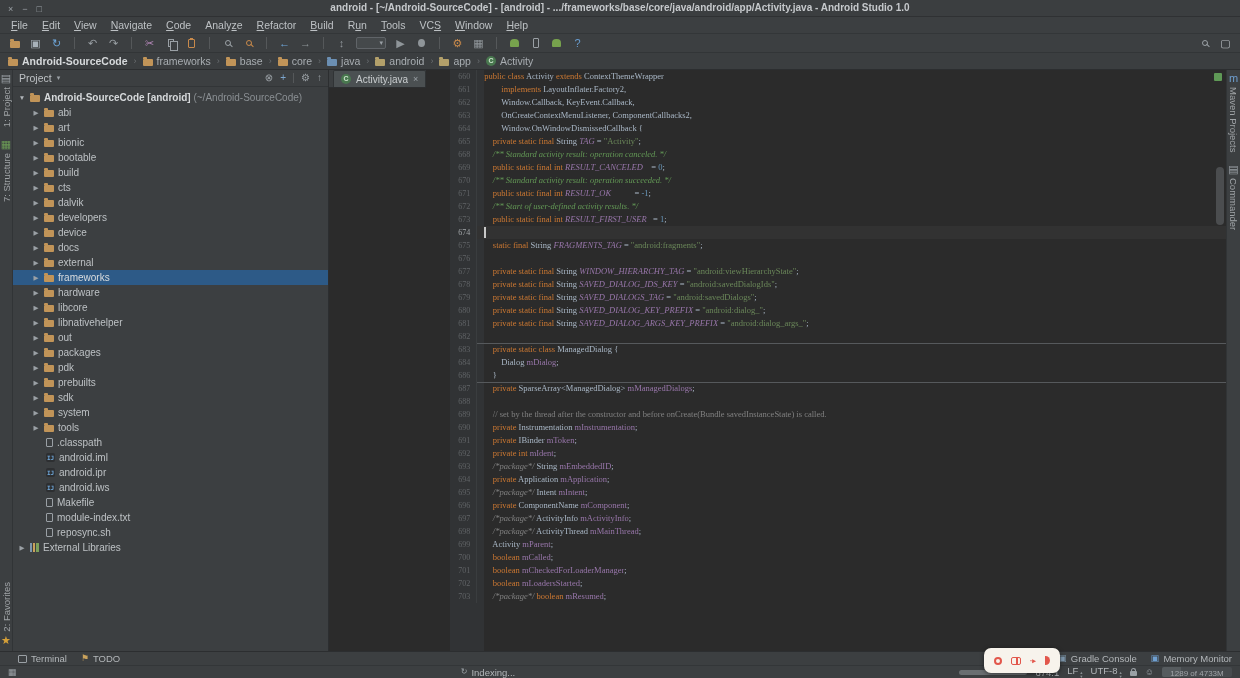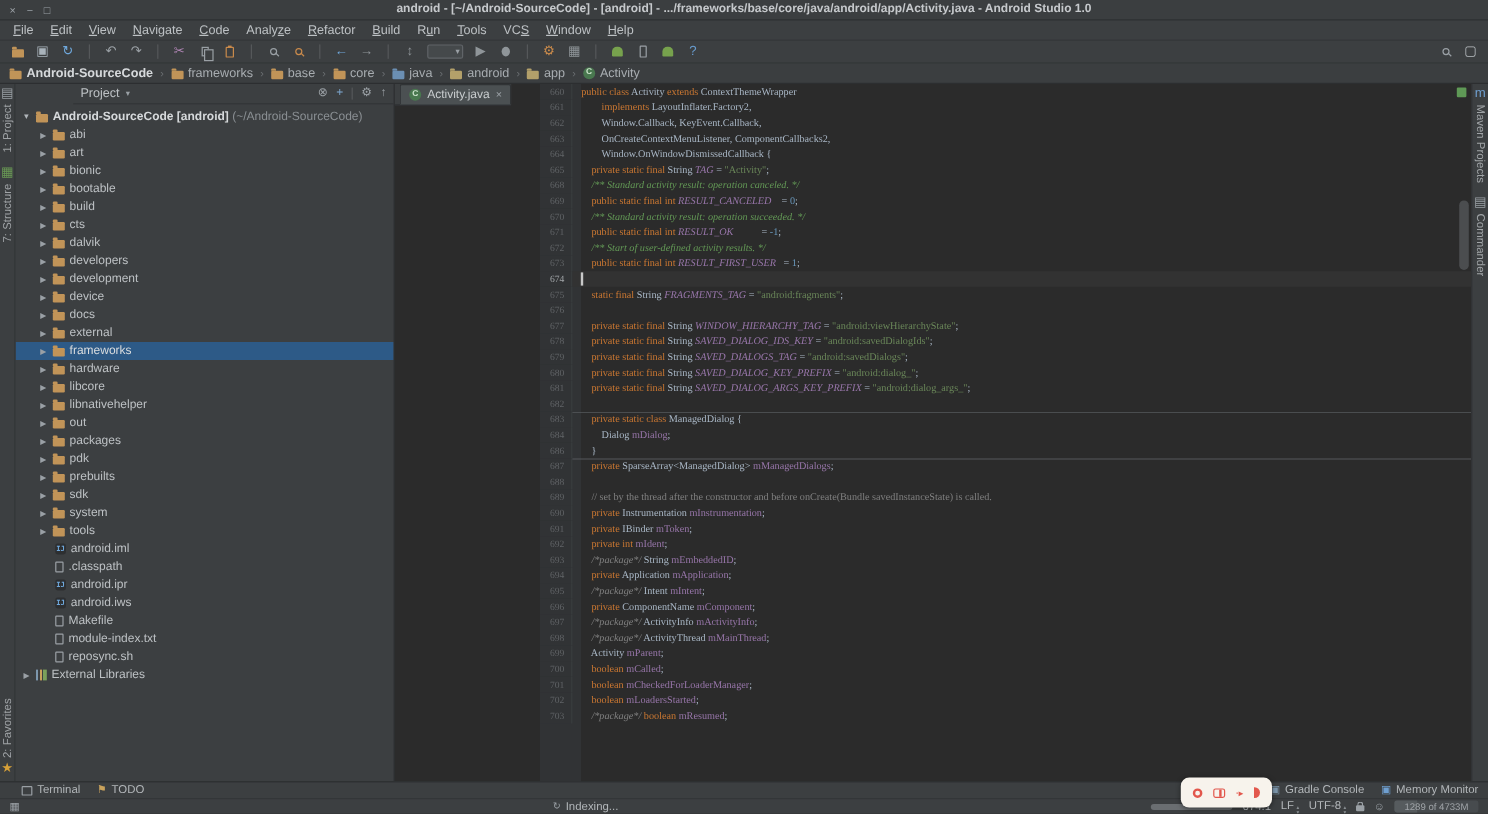--- a/index.html
+++ b/index.html
@@ -34,21 +34,21 @@
   .stripe { width:13px; flex:0 0 13px; background:#3c3f41; display:flex; flex-direction:column; align-items:center; padding:3px 0; }
   .stripe.left { border-right:1px solid #313436; }
   .stripe.right { border-left:1px solid #313436; width:14px; flex:0 0 14px; }
   .stripe-tab { display:flex; flex-direction:column; align-items:center; gap:3px; margin-bottom:12px; }
   .vtab-l { writing-mode:vertical-rl; transform:rotate(180deg); font-size:9.5px; color:#a0a4a7; white-space:nowrap; }
   .vtab-r { writing-mode:vertical-rl; font-size:9.5px; color:#a0a4a7; white-space:nowrap; }
   .push-bottom { margin-top:auto; margin-bottom:2px; }
 
   
   .project-panel { width:316px; flex:0 0 316px; display:flex; flex-direction:column; background:#3c3f41; border-right:1px solid #2c2e30; min-height:0; }
-  .panel-header { height:17px; flex:0 0 17px; display:flex; align-items:center; padding:0 6px; border-bottom:1px solid #323537;margin-left:48px; }
+  .panel-header { height:17px; flex:0 0 17px; display:flex; align-items:center; padding:0 6px; border-bottom:1px solid #323537; }
   .panel-title { font-size:10.5px; color:#bdc1c4; }
   .panel-title-chev { font-size:7px; color:#9aa0a5; margin-left:5px; }
   .panel-header-icons { margin-left:auto; display:flex; align-items:center; gap:7px; }
   .panel-header-icons .ic { font-size:10px; }
   .ph-sep { width:1px; height:10px; background:#55585a; }
   .tree { flex:1; overflow:hidden; padding-top:3px; font-size:10px; }
   .tree-row { height:15px; display:flex; align-items:center; gap:4px; color:#bdc1c4; white-space:nowrap; }
   .tree-row .arrow { width:8px; font-size:6.5px; color:#9aa0a5; text-align:center; flex:0 0 8px; }
   .tree-row.selected { background:#2d5a87; color:#d9dcde; }
   .tree-root-label b { color:#d6d9db; }
@@ -343,25 +343,20 @@
             <span>dalvik</span>
           </div>
           <div class="tree-row indent-dir">
             <span class="arrow">▶</span>
             <span class="ic shape-folder" style="color: rgb(193, 148, 88);"></span>
             <span>developers</span>
           </div>
           <div class="tree-row indent-dir">
             <span class="arrow">▶</span>
             <span class="ic shape-folder" style="color: rgb(193, 148, 88);"></span>
-            <span>development</span>
-          </div>
-          <div class="tree-row indent-dir">
-            <span class="arrow">▶</span>
-            <span class="ic shape-folder" style="color: rgb(193, 148, 88);"></span>
             <span>device</span>
           </div>
           <div class="tree-row indent-dir">
             <span class="arrow">▶</span>
             <span class="ic shape-folder" style="color: rgb(193, 148, 88);"></span>
             <span>docs</span>
           </div>
           <div class="tree-row indent-dir">
             <span class="arrow">▶</span>
             <span class="ic shape-folder" style="color: rgb(193, 148, 88);"></span>
@@ -414,28 +409,28 @@
           </div>
           <div class="tree-row indent-dir">
             <span class="arrow">▶</span>
             <span class="ic shape-folder" style="color: rgb(193, 148, 88);"></span>
             <span>system</span>
           </div>
           <div class="tree-row indent-dir">
             <span class="arrow">▶</span>
             <span class="ic shape-folder" style="color: rgb(193, 148, 88);"></span>
             <span>tools</span>
+          </div>
+          <div class="tree-row indent-file">
+            <span class="ic shape-file" style="color: rgb(154, 160, 165);"></span>
+            <span>.classpath</span>
           </div>
           <div class="tree-row indent-file">
             <span class="ic shape-ij">IJ</span>
             <span>android.iml</span>
-          </div>
-          <div class="tree-row indent-file">
-            <span class="ic shape-file" style="color: rgb(154, 160, 165);"></span>
-            <span>.classpath</span>
           </div>
           <div class="tree-row indent-file">
             <span class="ic shape-ij">IJ</span>
             <span>android.ipr</span>
           </div>
           <div class="tree-row indent-file">
             <span class="ic shape-ij">IJ</span>
             <span>android.iws</span>
           </div>
           <div class="tree-row indent-file">

